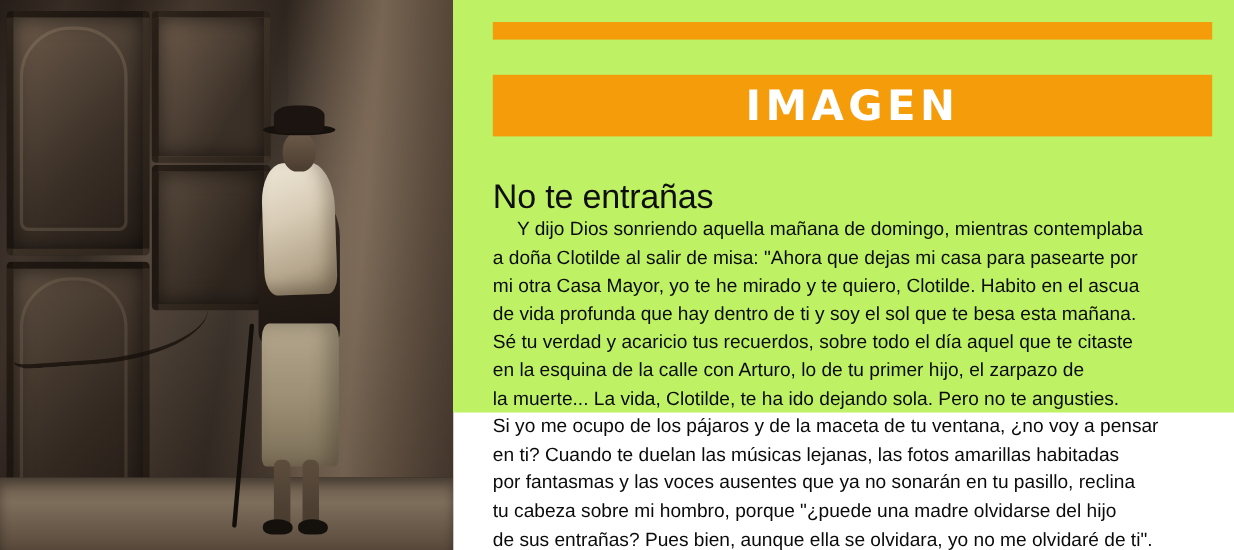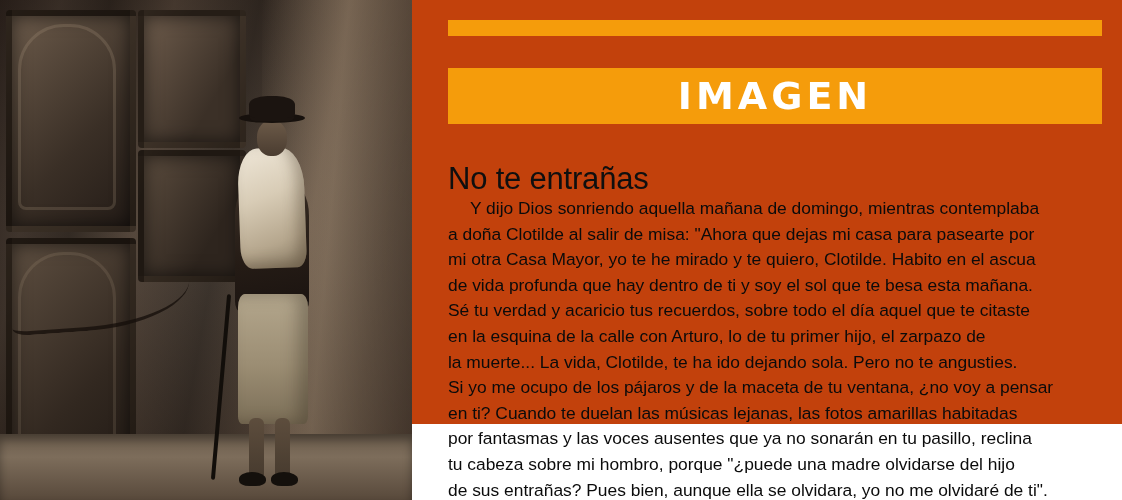--- a/index.html
+++ b/index.html
@@ -151,22 +151,22 @@
     width: 4px; height: 186px;
     background: #120e0a;
     transform: rotate(5deg);
     border-radius: 2px;
   }
 
   
   .content {
     position: relative;
     flex: 1 1 auto;
-    height: 424px;
-    background: #c2410c;
+    height: 375px;
+    background: #bef264;
   }
   .top-bar {
     position: absolute;
     left: 36px; top: 20px;
     width: 654px; height: 16px;
     background: #f59c0b;
   }
   .banner {
     position: absolute;
     left: 36px; top: 68px;

